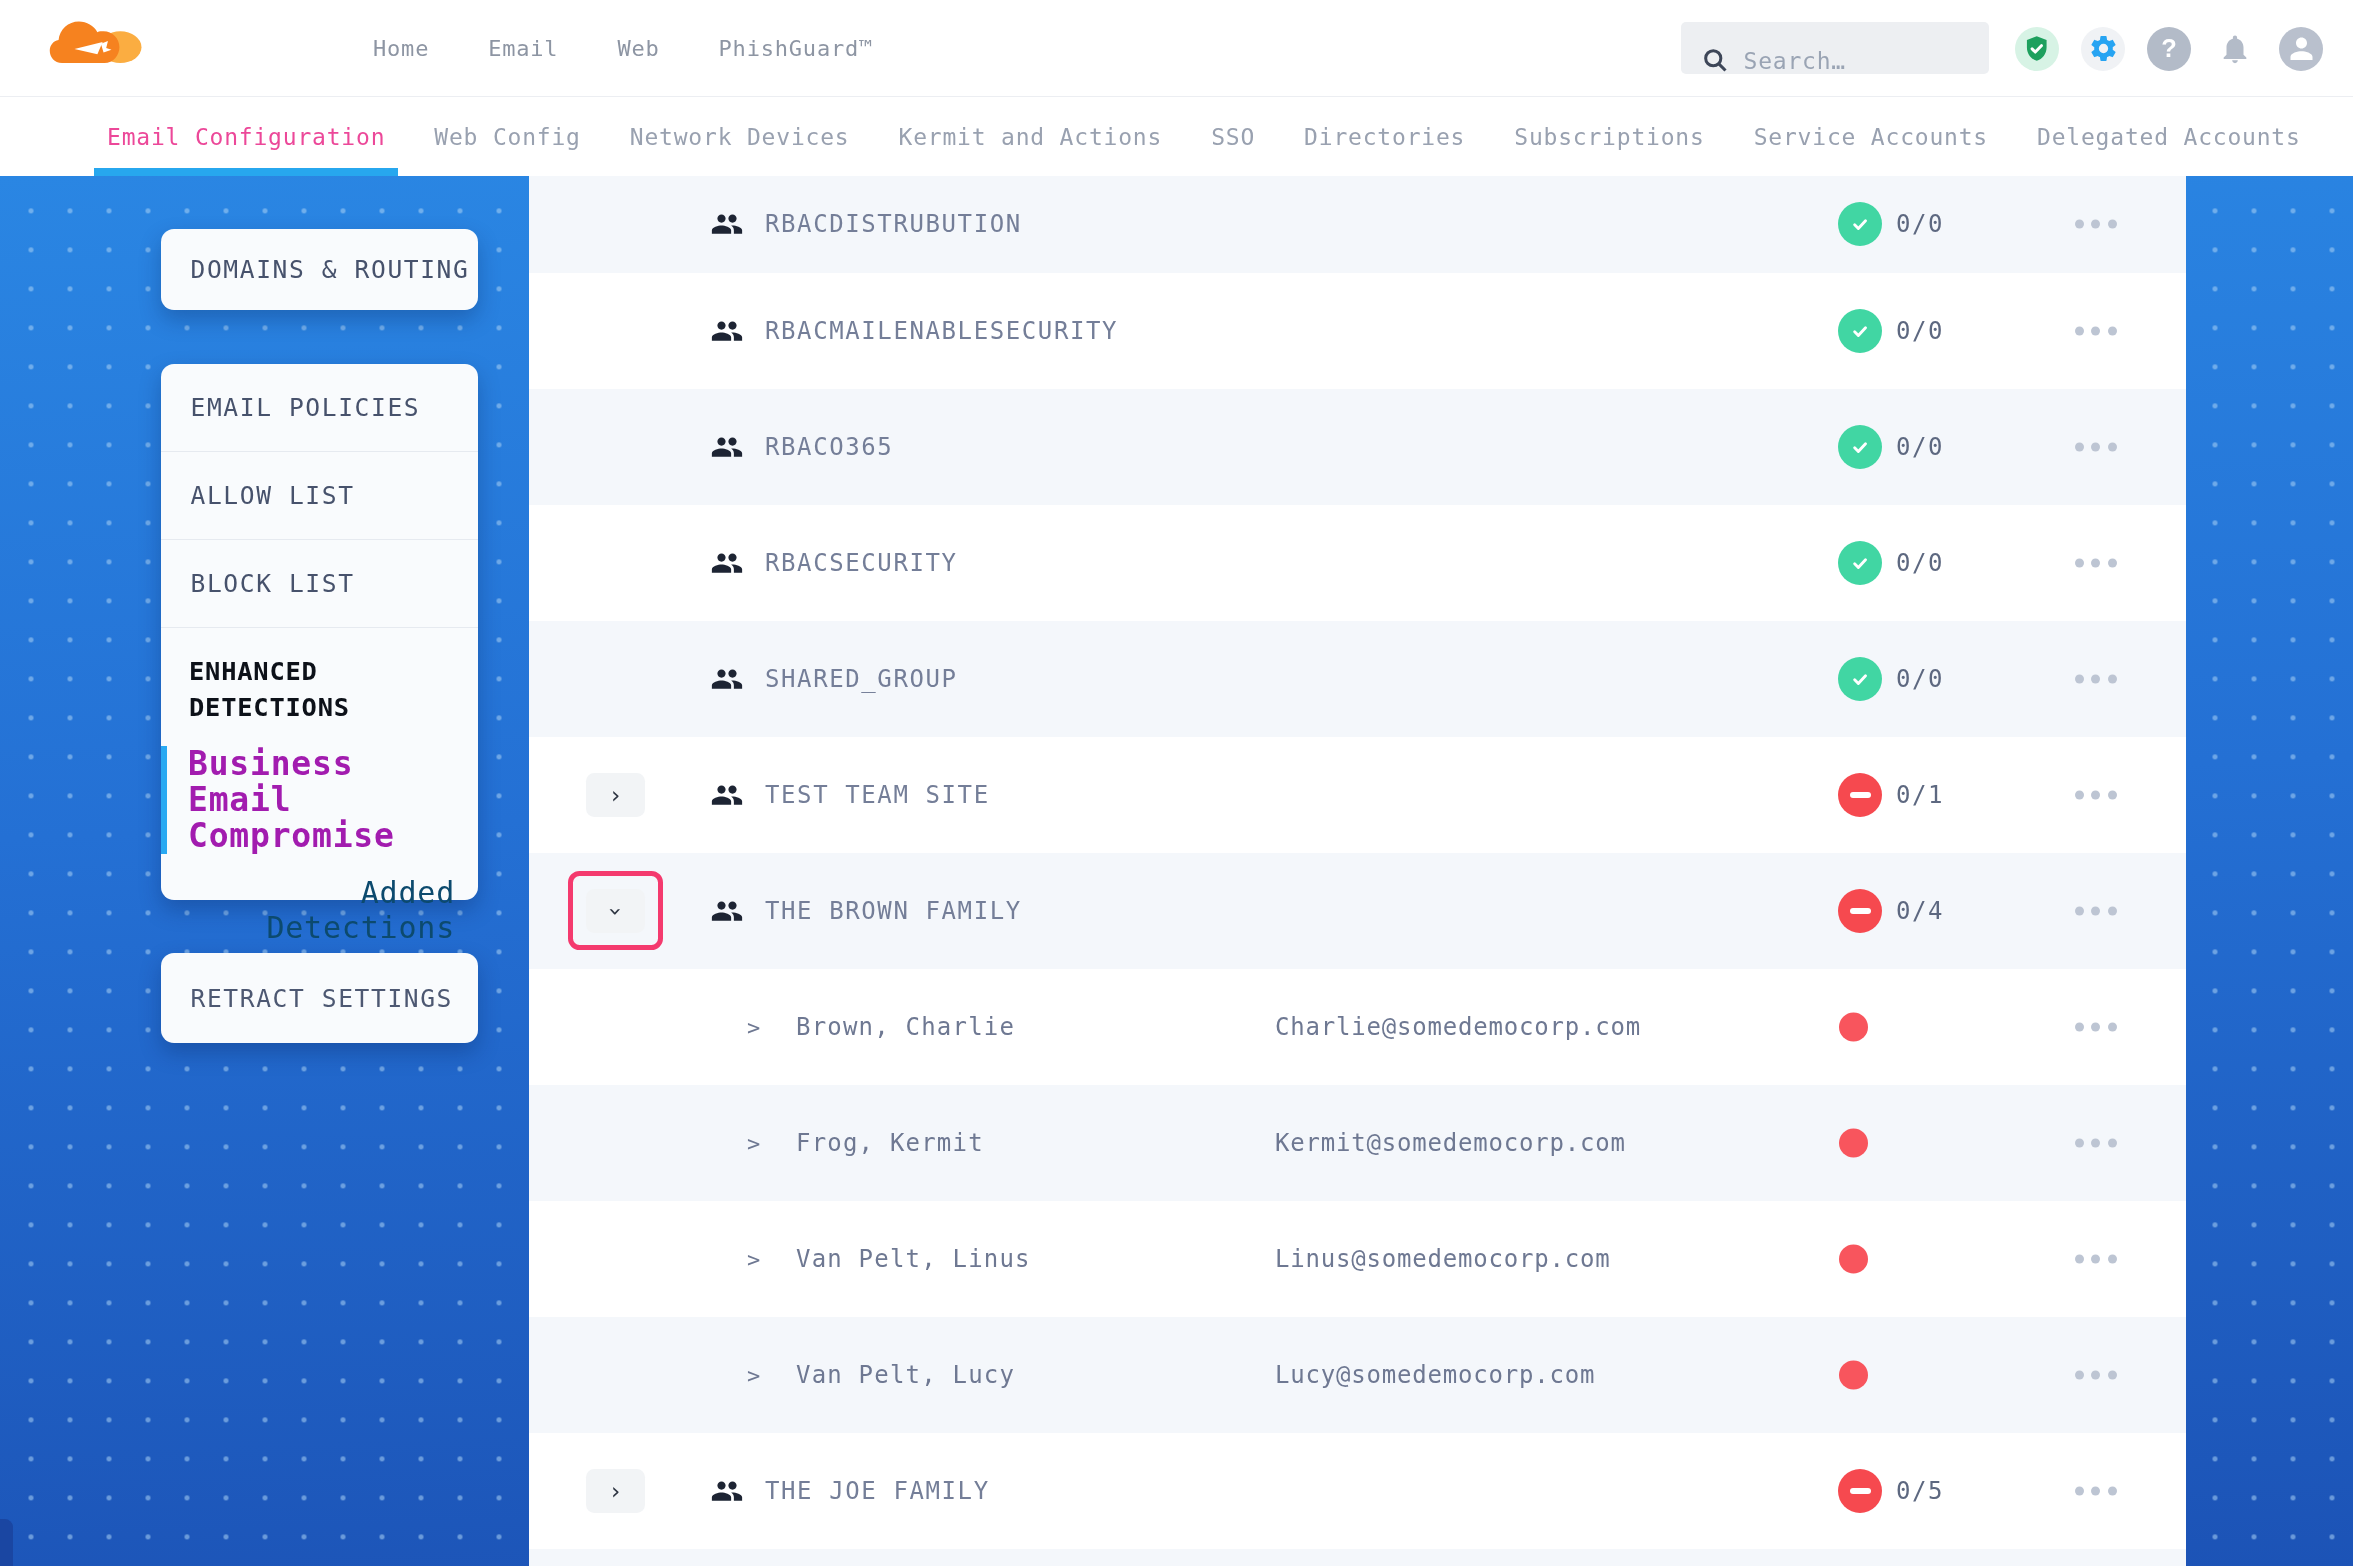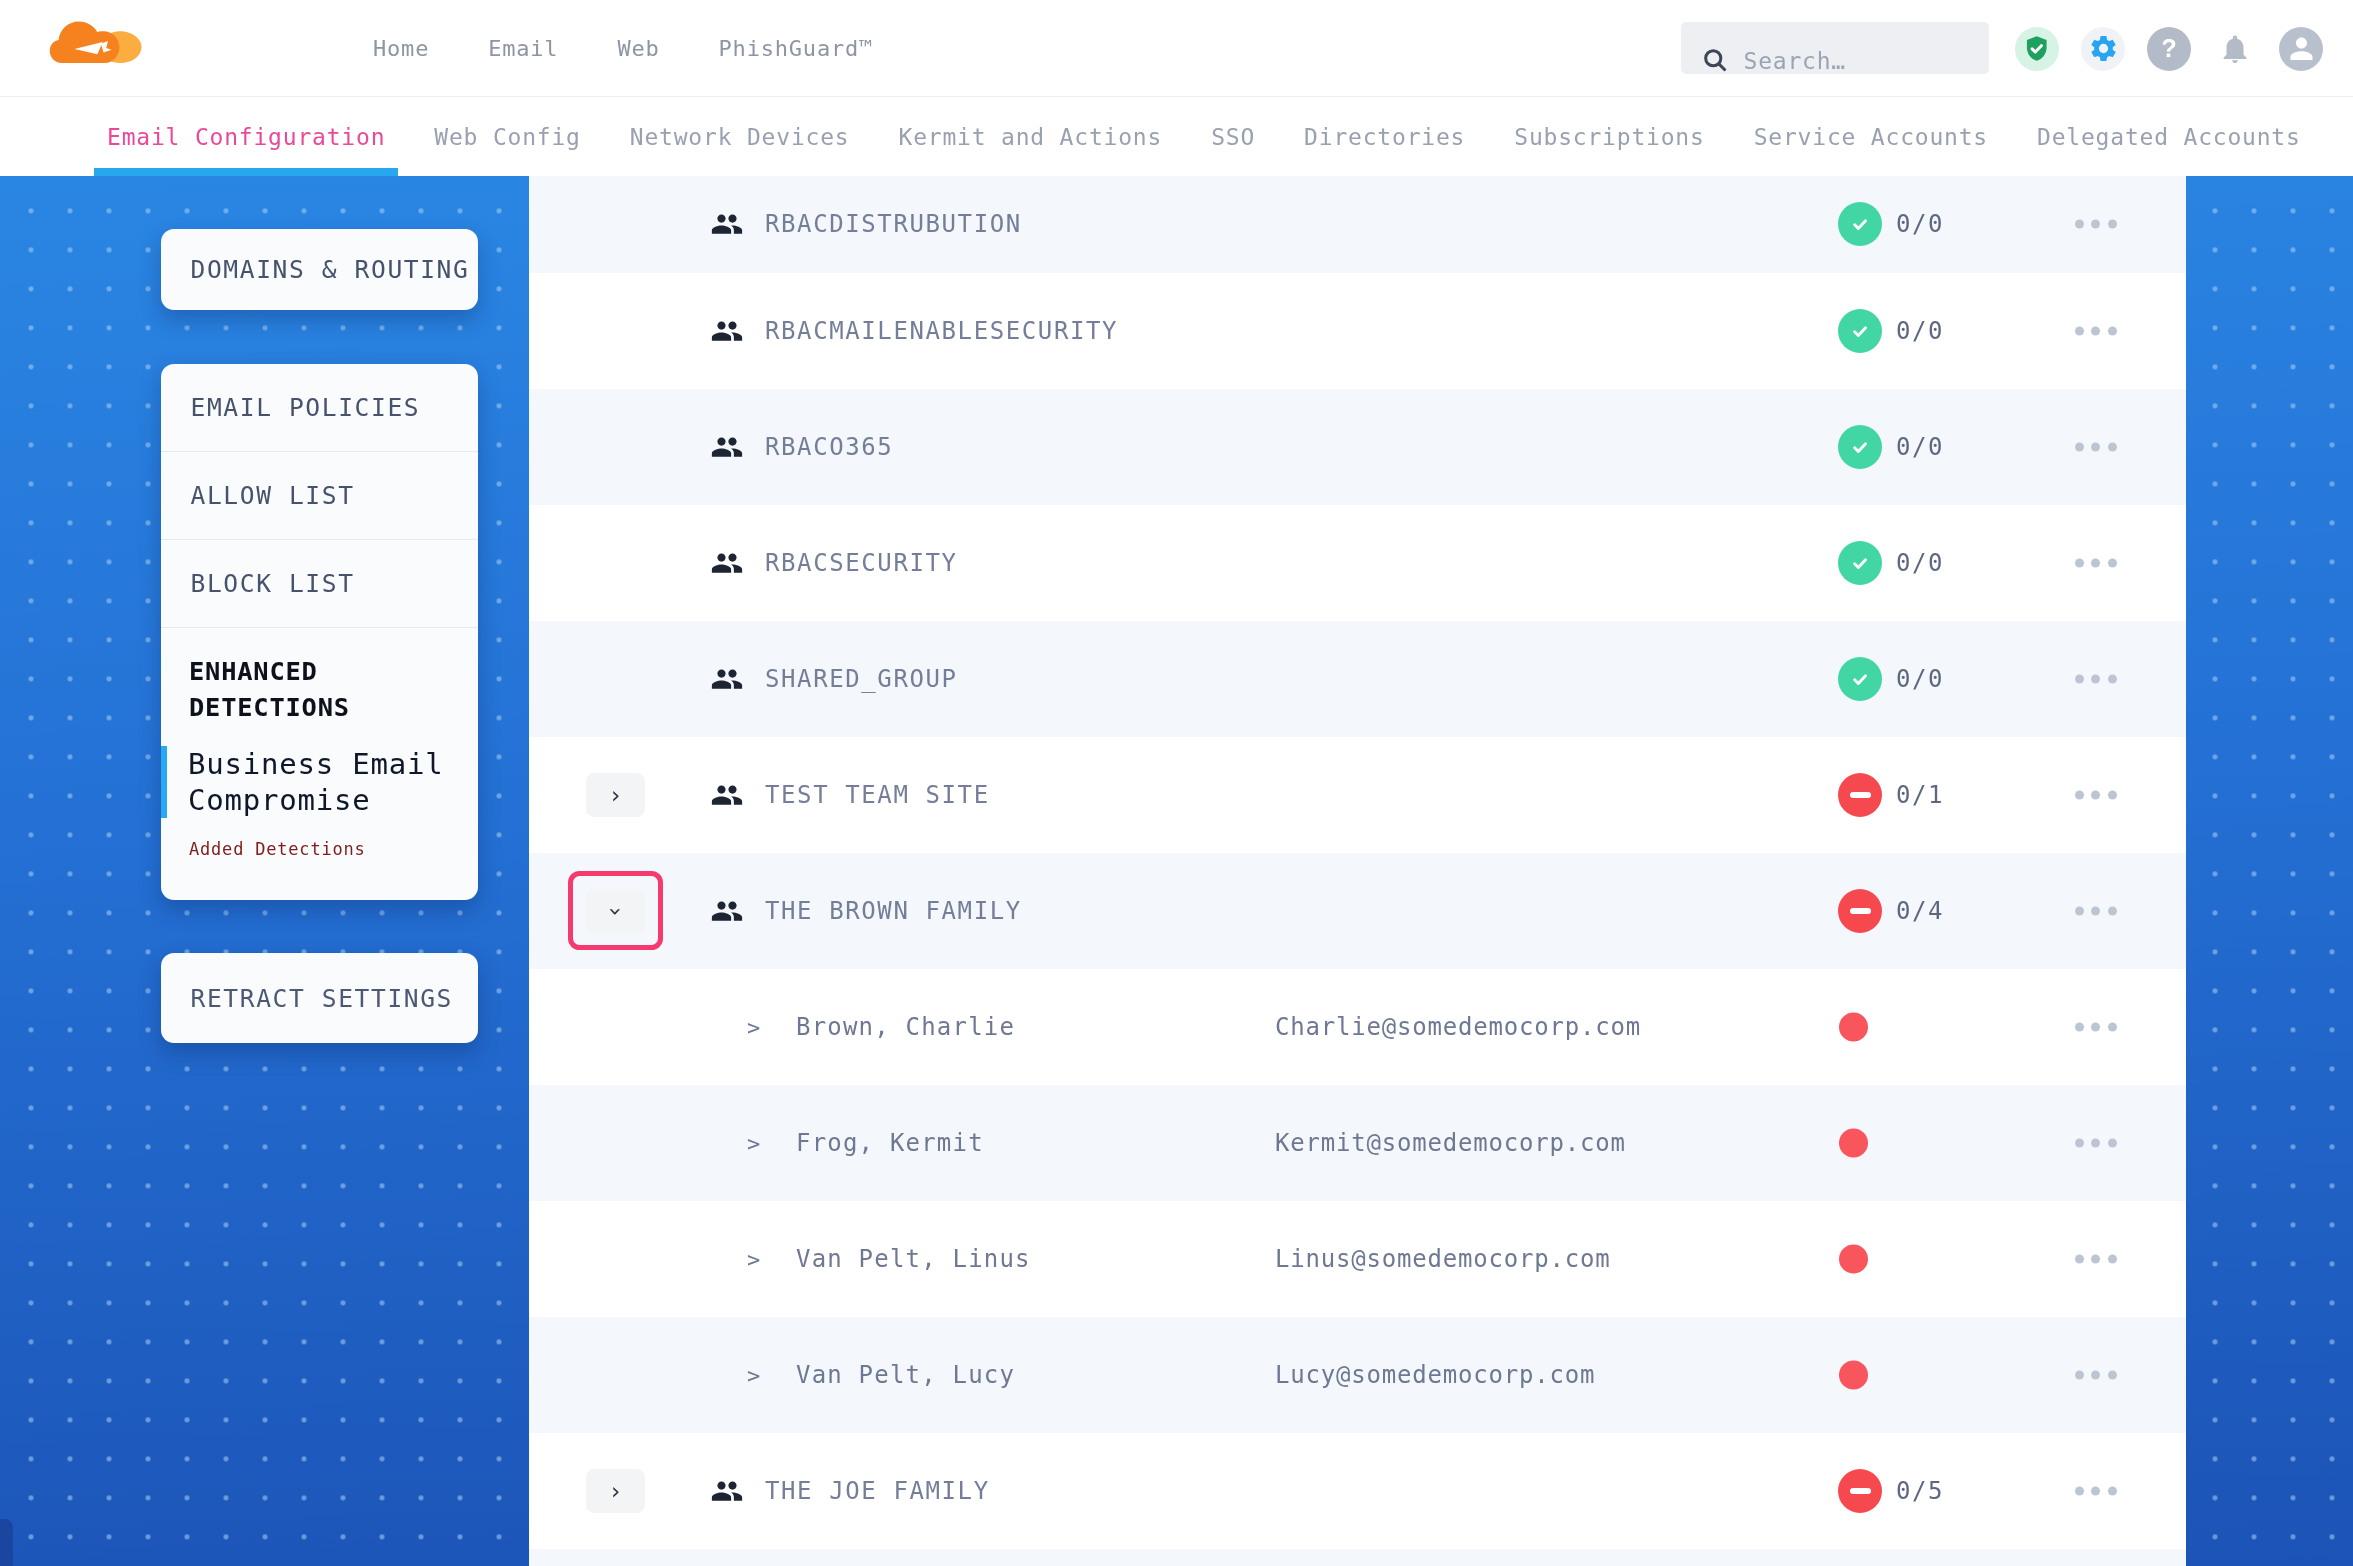--- a/index.html
+++ b/index.html
@@ -60,22 +60,22 @@
     border-radius:13px; box-shadow:0 9.8px 21px rgba(8,30,80,0.28); color:#47526c; z-index:5; }
   .card-label { font-size:24.6px; letter-spacing:1.6px; }
   .card1 { top:54px; height:81px; display:flex; align-items:center; padding-left:29.5px; }
   .card2 { top:189px; height:536px; }
   .card2 .sec { height:88px; display:flex; align-items:center; padding-left:29.5px;
     border-bottom:1.6px solid #e6eaf0; }
   .enh { padding:24.6px 23px 0 28px; }
   .enh-title { font-size:25.4px; font-weight:bold; color:#0d1119; line-height:36px;
     letter-spacing:0.8px; }
   .bec { margin:21px 0 0 -28px; border-left:6.6px solid #29a9f2; padding-left:21px;
-    font-size:29px; line-height:36px; color:#0f172a; letter-spacing:0.8px; }
-  .added { margin-top:21px; font-size:17px; color:#7f1d1d; letter-spacing:0.8px; }
+    font-size:33px; line-height:36px; color:#a21caf; letter-spacing:0.8px;font-weight:bold; }
+  .added { margin-top:21px; font-size:30px; color:#0c4a6e; letter-spacing:0.8px;text-align:right; }
   .card3 { top:778px; height:90px; display:flex; align-items:center; padding-left:29.5px;
     color:#4d5872; }
 
   
   .panel { position:absolute; left:529px; top:0; width:1657px; height:1392px;
     background:#fff; }
   .row { position:relative; height:116px; }
   .row.light { background:#f4f7fb; }
   .row.first { height:98px; }
   .row.tail { height:22px; }

